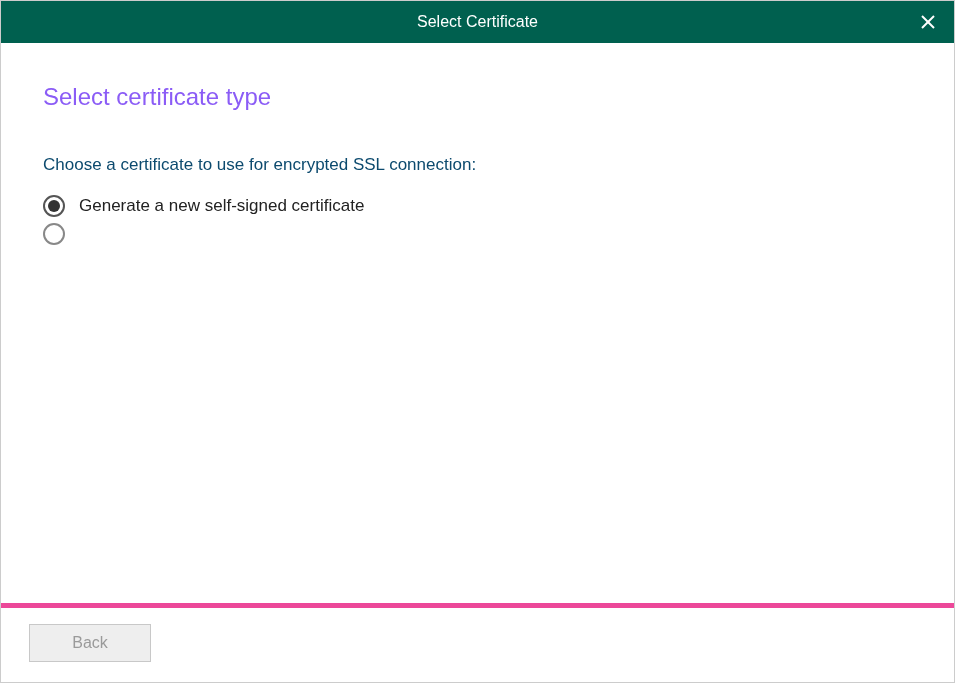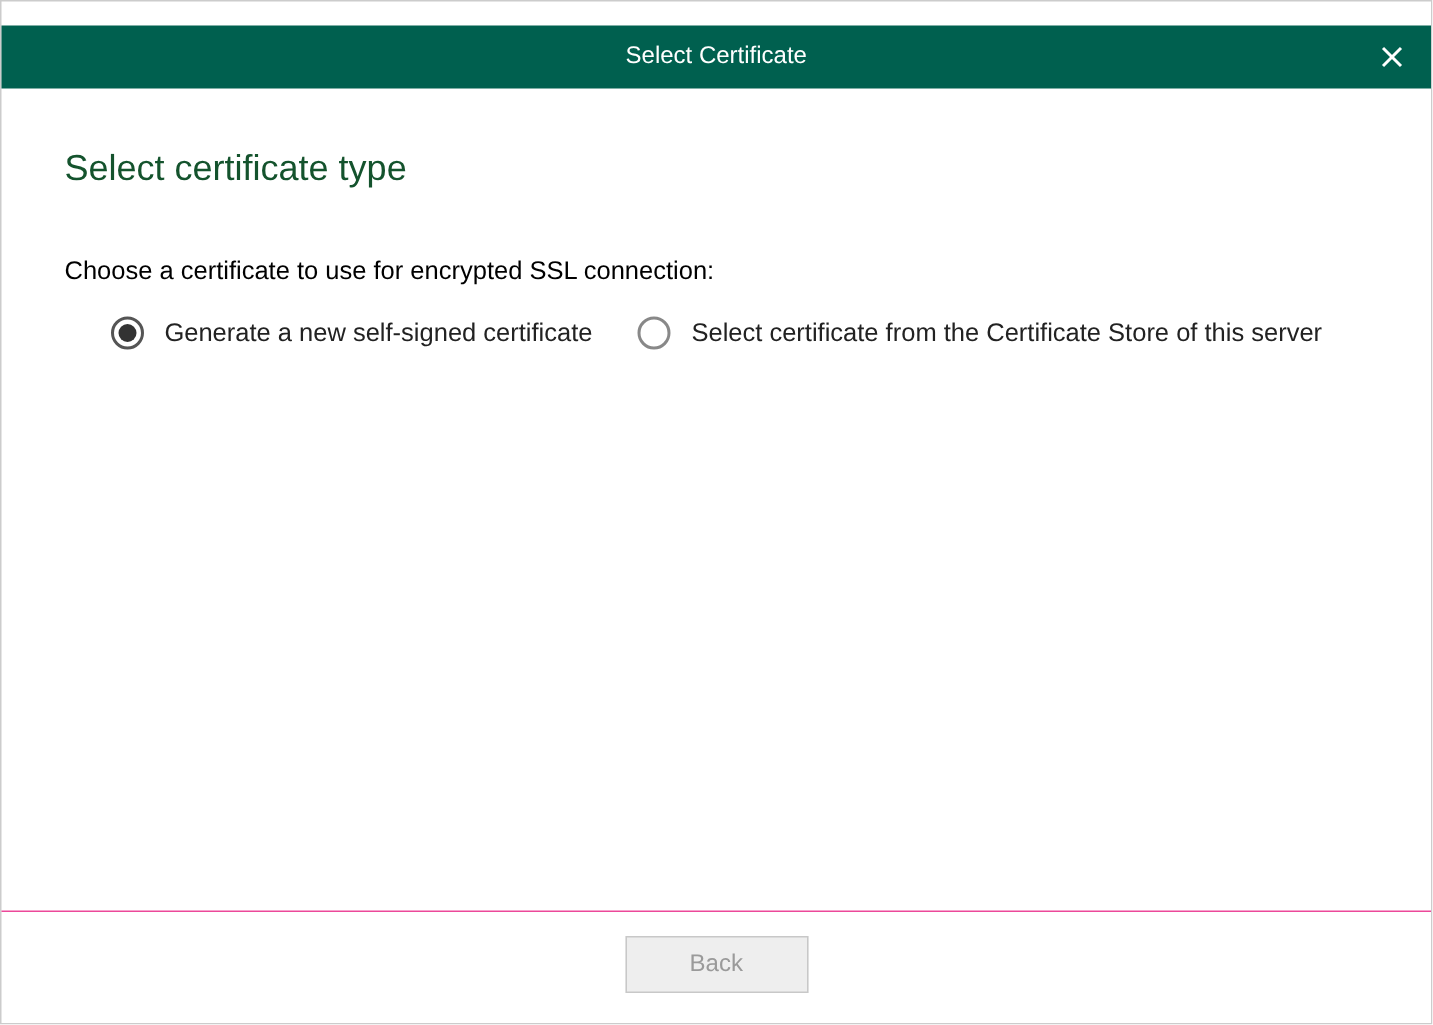--- a/index.html
+++ b/index.html
@@ -24,21 +24,20 @@
     }
     .titlebar {
       background: #00604f;
       color: #fff;
       height: 42px;
       display: flex;
       align-items: center;
       justify-content: center;
       position: relative;
       flex-shrink: 0;
-      margin-top: 16px;
     }
     .titlebar-title {
       font-size: 16px;
       font-weight: 400;
     }
     .close-btn {
       position: absolute;
       right: 12px;
       top: 50%;
       transform: translateY(-50%);
@@ -56,32 +55,32 @@
     }
     .content {
       flex: 1;
       padding: 40px 42px 20px 42px;
       display: flex;
       flex-direction: column;
     }
     .page-heading {
       font-size: 24px;
       font-weight: 400;
-      color: #14532d;
+      color: #8b5cf6;
       margin-bottom: 44px;
     }
     .instruction {
       font-size: 17px;
-      color: #000000;
+      color: #0c4a6e;
       margin-bottom: 20px;
     }
     .radio-group {
       display: flex;
-      flex-direction: row;
-      gap: 30px;
+      flex-direction: column;
+      gap: 6px;
       justify-content: center;
     }
     .radio-option {
       display: flex;
       align-items: center;
       gap: 14px;
       cursor: pointer;
     }
     .radio-circle {
       width: 22px;
@@ -104,24 +103,24 @@
       display: none;
     }
     .radio-circle.selected .radio-dot {
       display: block;
     }
     .radio-label {
       font-size: 17px;
       color: #222;
     }
     .footer {
-      border-top: 1px solid #ec4899;
+      border-top: 5px solid #ec4899;
       padding: 16px 28px 20px 28px;
       display: flex;
-      justify-content: center;
+      justify-content: flex-start;
       gap: 18px;
       flex-shrink: 0;
     }
     .btn {
       min-width: 122px;
       height: 38px;
       font-size: 16px;
       font-family: inherit;
       background: #eeeeee;
       border: 1px solid #c8c8c8;
@@ -157,21 +156,20 @@
 
     <div class="radio-group">
       <div class="radio-option">
         <span class="radio-circle selected">
             <span class="radio-dot"></span>
           </span>
         <span class="radio-label">Generate a new self-signed certificate</span>
       </div>
       <div class="radio-option">
         <span class="radio-circle"></span>
-        <span class="radio-label">Select certificate from the Certificate Store of this server</span>
       </div>
     </div>
   </div>
 
   <div class="footer">
     <button class="btn disabled">Back</button>
   </div>
 </div>
 
 </body></html>

